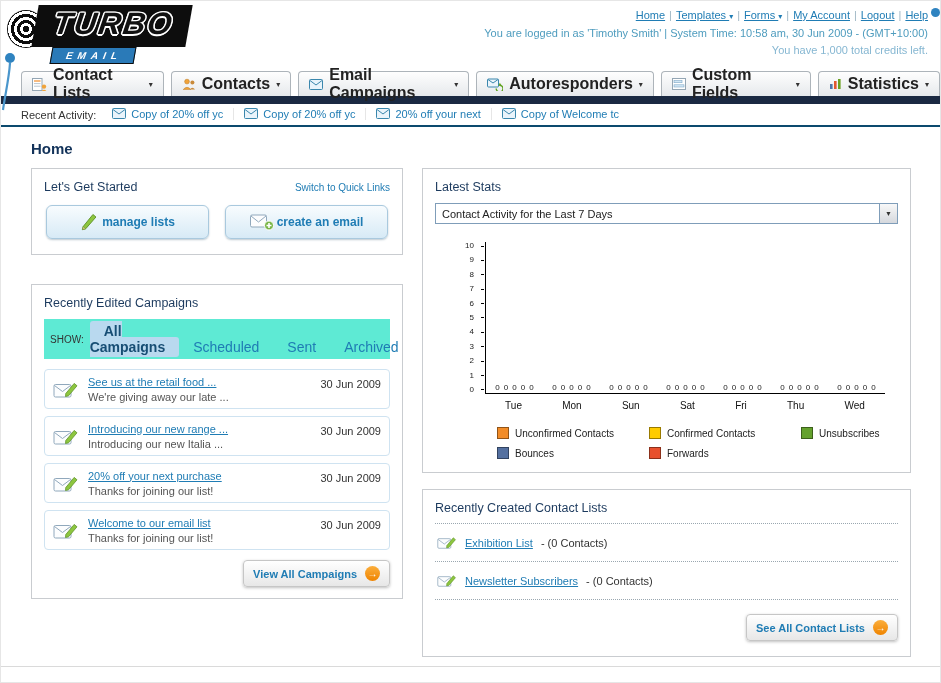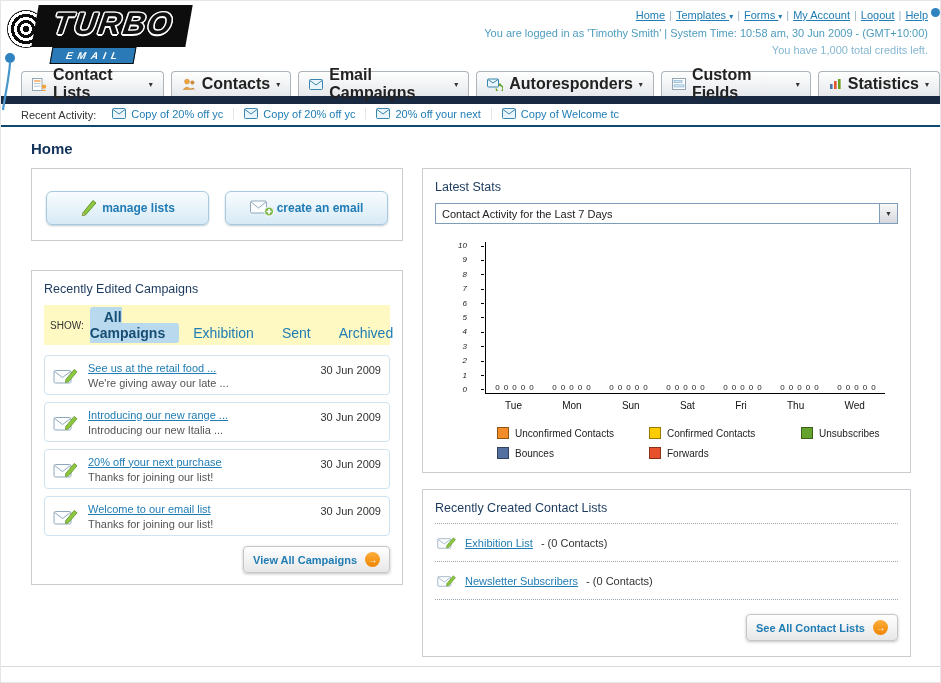--- a/index.html
+++ b/index.html
@@ -55,21 +55,21 @@
   .panel-title{font-size:12.5px;color:#1c3a5e;margin-bottom:9px;}
   .panel-head-row{display:flex;justify-content:space-between;align-items:center;}
   .small-link{font-size:10px;}
 
   .gs-buttons{display:flex;gap:16px;margin:11px 2px 4px;}
   .gs-btn{flex:1;height:34px;border:1px solid #a9c9de;border-radius:6px;background:linear-gradient(#f8fcfe,#d7eaf6);
     box-shadow:0 1px 2px rgba(90,120,140,.4);display:flex;align-items:center;justify-content:center;gap:3px;
     font-weight:bold;font-size:12px;color:#1f7cb4;cursor:pointer;font-family:inherit;}
 
   .campaigns-panel{margin-top:29px;}
-  .show-bar{background:#fef9c3;padding:4px 6px;display:flex;align-items:center;gap:6px;margin-bottom:10px;}
+  .show-bar{background:#5eead4;padding:4px 6px;display:flex;align-items:center;gap:6px;margin-bottom:10px;}
   .show-label{color:#333;font-size:10px;}
   .show-tab{color:#1f7cb4;font-size:14px;padding:2px 14px;border-radius:3px;text-decoration:none;}
   .show-tab.active{background:#b9d9ef;color:#174e74;font-weight:bold;}
   .camp-row{display:flex;align-items:center;gap:9px;border:1px solid #cfe3f1;border-radius:4px;padding:4px 8px;margin-bottom:7px;min-height:40px;}
   .camp-mid{flex:1;}
   .camp-sub{color:#555;margin-top:3px;}
   .camp-date{align-self:flex-start;margin-top:4px;color:#333;}
   .btn-row{display:flex;justify-content:flex-end;margin-top:10px;}
   .action-btn{display:flex;align-items:center;gap:8px;border:1px solid #c6c6c6;border-radius:4px;
     background:linear-gradient(#fff,#e7e7e7);padding:5px 9px;font-weight:bold;font-size:11px;color:#1f7cb4;
@@ -79,21 +79,21 @@
 
   
   .selectbox{height:21px;border:1px solid #7f9db9;display:flex;align-items:center;justify-content:space-between;
     padding-left:6px;background:#fff;color:#222;cursor:pointer;}
   .select-arrow{width:18px;height:19px;border-left:1px solid #7f9db9;background:linear-gradient(#f8f8f8,#d5d8dd);
     display:flex;align-items:center;justify-content:center;font-size:7px;color:#333;}
   .chart{margin:18px 0 0 28px;}
   .chart-inner{display:flex;}
   .y-axis{width:22px;display:flex;flex-direction:column;justify-content:space-between;align-items:flex-end;
     height:152px;font-size:8px;color:#222;padding-right:1px;}
-  .ytick{display:flex;align-items:center;gap:14px;line-height:1;font-style:italic;}
+  .ytick{display:flex;align-items:center;gap:7px;line-height:1;}
   .tickmark{width:3px;height:1px;background:#000;display:inline-block;}
   .plot{position:relative;width:400px;height:152px;border-left:1px solid #000;border-bottom:1px solid #000;}
   .zero-groups{position:absolute;left:0;right:0;bottom:1px;display:flex;justify-content:space-around;}
   .zgroup{display:flex;gap:4px;font-size:8px;color:#222;}
   .x-labels{display:flex;justify-content:space-around;width:400px;margin-left:22px;margin-top:6px;font-size:10px;color:#111;}
   .legend{display:flex;flex-wrap:wrap;width:470px;margin:16px 0 2px 34px;row-gap:8px;}
   .legend-item{width:152px;display:flex;align-items:center;gap:6px;}
   .swatch{width:12px;height:12px;border:1px solid rgba(0,0,0,.4);flex:none;}
   .legend-label{font-size:10px;color:#222;}
 
@@ -240,20 +240,24 @@
         </span></span>
   </div>
 
   <div class="content">
     <h1 class="page-title">Home</h1>
 
     <div class="columns">
       <div class="col-left">
 
         <div class="panel">
+          <div class="panel-head-row">
+            <span class="panel-title" style="margin-bottom:0">Let's Get Started</span>
+            <a class="link small-link">Switch to Quick Links</a>
+          </div>
           <div class="gs-buttons">
             <button class="gs-btn">
               <span class="tabicon" id="icon-manage-lists">
                   <svg width="19" height="19" viewBox="0 0 20 20">
                     <path d="M2.5 17.5 L6 16.6 L16.8 4.2 L13.6 1.6 L3.4 14.2 Z" fill="#8dc63f" stroke="#5f9329"></path>
                     <path d="M2.5 17.5 L6 16.6 L3.4 14.2 Z" fill="#e8c88a" stroke="#5f9329" stroke-width="0.6"></path>
                   </svg>
                 </span>
               <span>manage lists</span>
             </button>
@@ -268,21 +272,21 @@
                 </span>
               <span>create an email</span>
             </button>
           </div>
         </div>
 
         <div class="panel campaigns-panel">
           <div class="panel-title">Recently Edited Campaigns</div>
           <div class="show-bar">
             <span class="show-label">SHOW:</span>
-            <span id="campaign-tabs"><a class="show-tab active">All Campaigns</a><a class="show-tab">Exhibition</a><a class="show-tab">Sent</a><a class="show-tab">Archived</a></span>
+            <span id="campaign-tabs"><a class="show-tab active">All Campaigns</a><a class="show-tab">Scheduled</a><a class="show-tab">Sent</a><a class="show-tab">Archived</a></span>
           </div>
           <div id="campaign-rows">
               <div class="camp-row">
                 <span class="tabicon">
                   <svg width="26" height="21" viewBox="0 0 26 21">
                     <rect x="1" y="5.5" width="17" height="12.5" rx="1.5" fill="#fcfdfe" stroke="#90a8bc"></rect>
                     <path d="M1.5 6.5 L9.5 12.5 L17.5 6.5" fill="none" stroke="#90a8bc"></path>
                     <path d="M12.5 17.5 L15.5 16.8 L24 6.8 L21.2 4.4 L12.8 14.5 Z" fill="#8dc63f" stroke="#5f9329" stroke-width="0.8"></path>
                   </svg>
                 </span>

